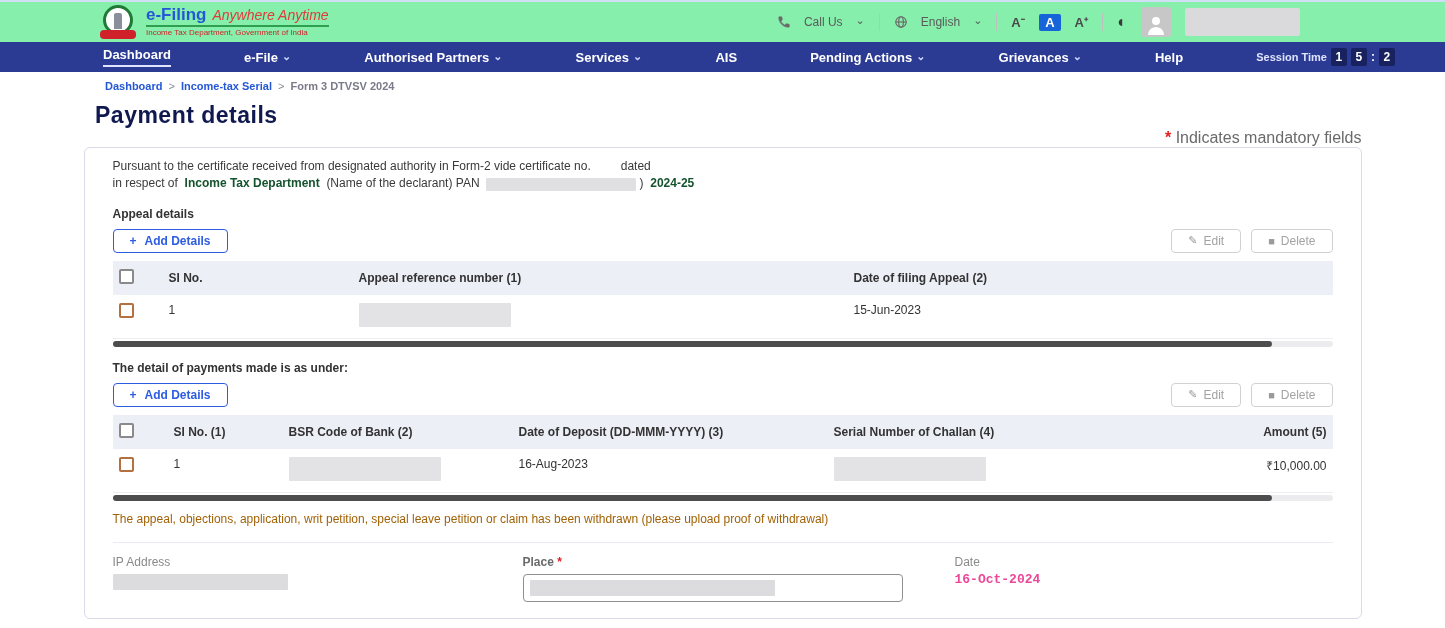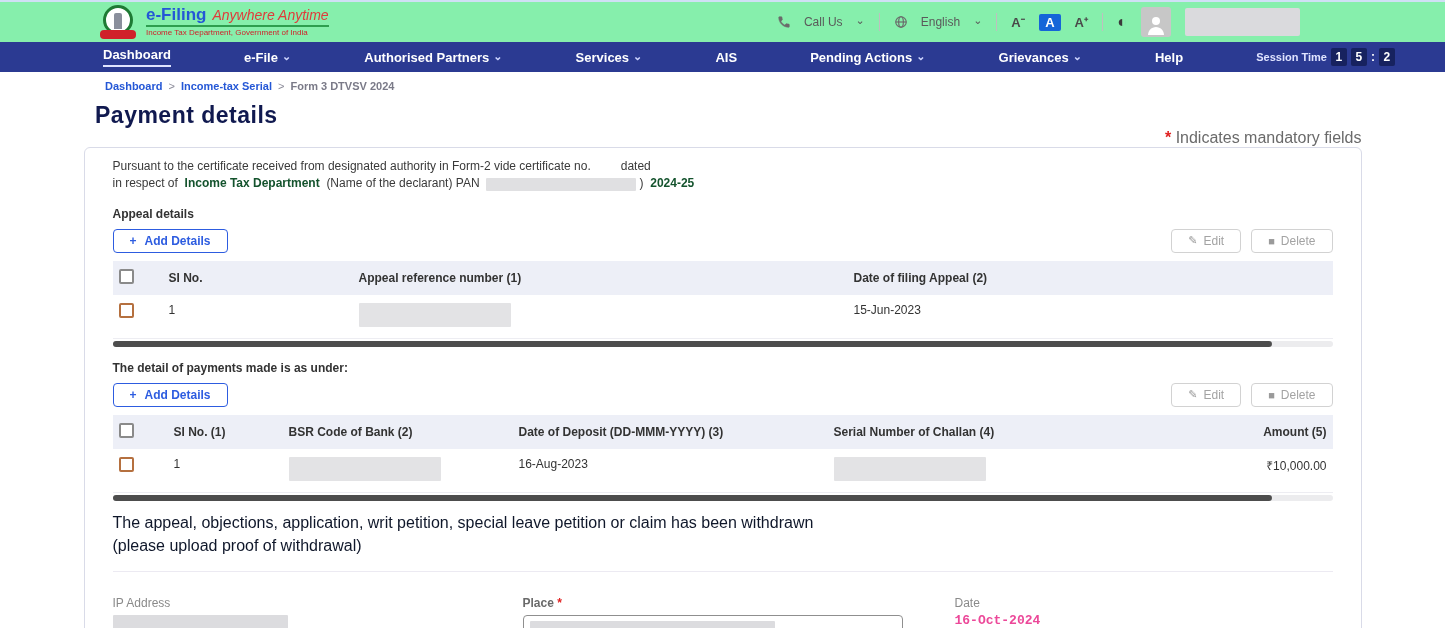--- a/index.html
+++ b/index.html
@@ -90,23 +90,23 @@
   td { padding:8px 6px; color:#333; vertical-align:top; border-bottom:1px solid #ededf2; }
   .col-right { text-align:right; }
   .cbx { width:15px; height:15px; border:2px solid #8a8a8a; border-radius:2px;
     background:#fff; display:inline-block; cursor:pointer; }
   .cbx.row-cbx { border-color:#b5703f; }
   .cell-redact { width:152px; height:24px; background:#e3e3e5; }
   .hscroll { height:6px; background:#ececee; border-radius:3px; margin-top:2px; position:relative; }
   .hscroll-thumb { position:absolute; left:0; top:0; height:6px; width:95%;
     background:#4d4d4d; border-radius:3px; cursor:grab; }
 
-  .withdraw-note { margin-top:10px; font-size:16px; color:#0f172a; max-width:730px; line-height:1.45; }
-
-  .footer-fields { display:flex; margin-top:14px; border-top:1px solid #eceaf2; padding-top:24px; }
+  .withdraw-note { margin-top:10px; font-size:12px; color:#a16207; max-width:730px; line-height:1.45; }
+
+  .footer-fields { display:flex; margin-top:14px; border-top:1px solid #eceaf2; padding-top:12px; }
   .ff-label { font-size:12px; color:#8a8a8a; }
   .ff-ip { width:410px; }
   .ip-redact { width:175px; height:16px; margin-top:5px; background:#dcdcdf; }
   .ff-place { width:432px; }
   .place-label { color:#6a6a6a; font-weight:bold; }
   .place-input { margin-top:5px; width:380px; height:28px; border:1px solid #8f8f8f;
     border-radius:4px; background:#fff; display:flex; align-items:center;
     padding:0 6px; cursor:text; }
   .place-redact { width:245px; height:16px; background:#dcdcdf; }
   .ff-date .date-val { font-size:13px; font-weight:bold; color:#ec4899; margin-top:3px;font-family:Liberation Mono, monospace; }

